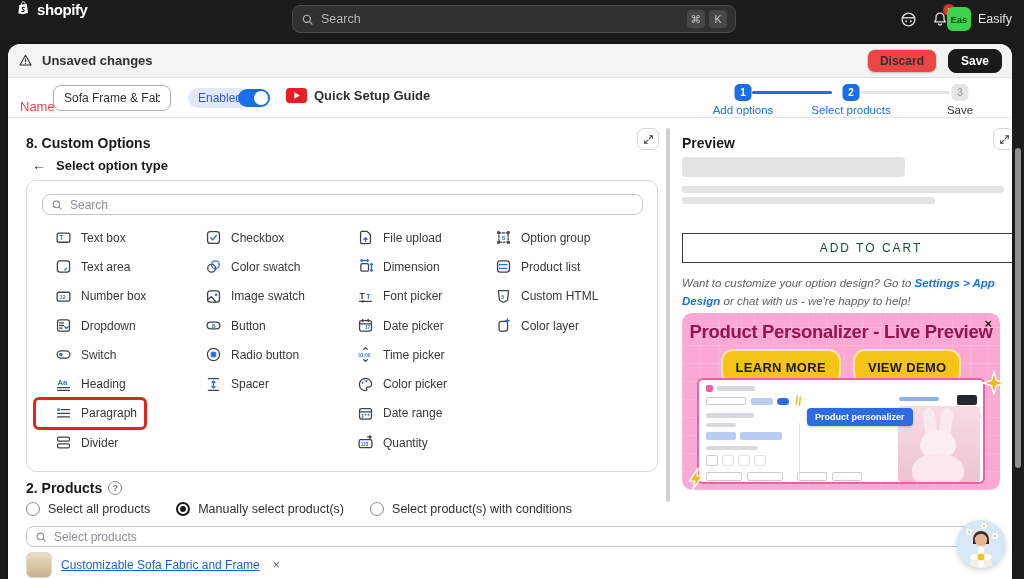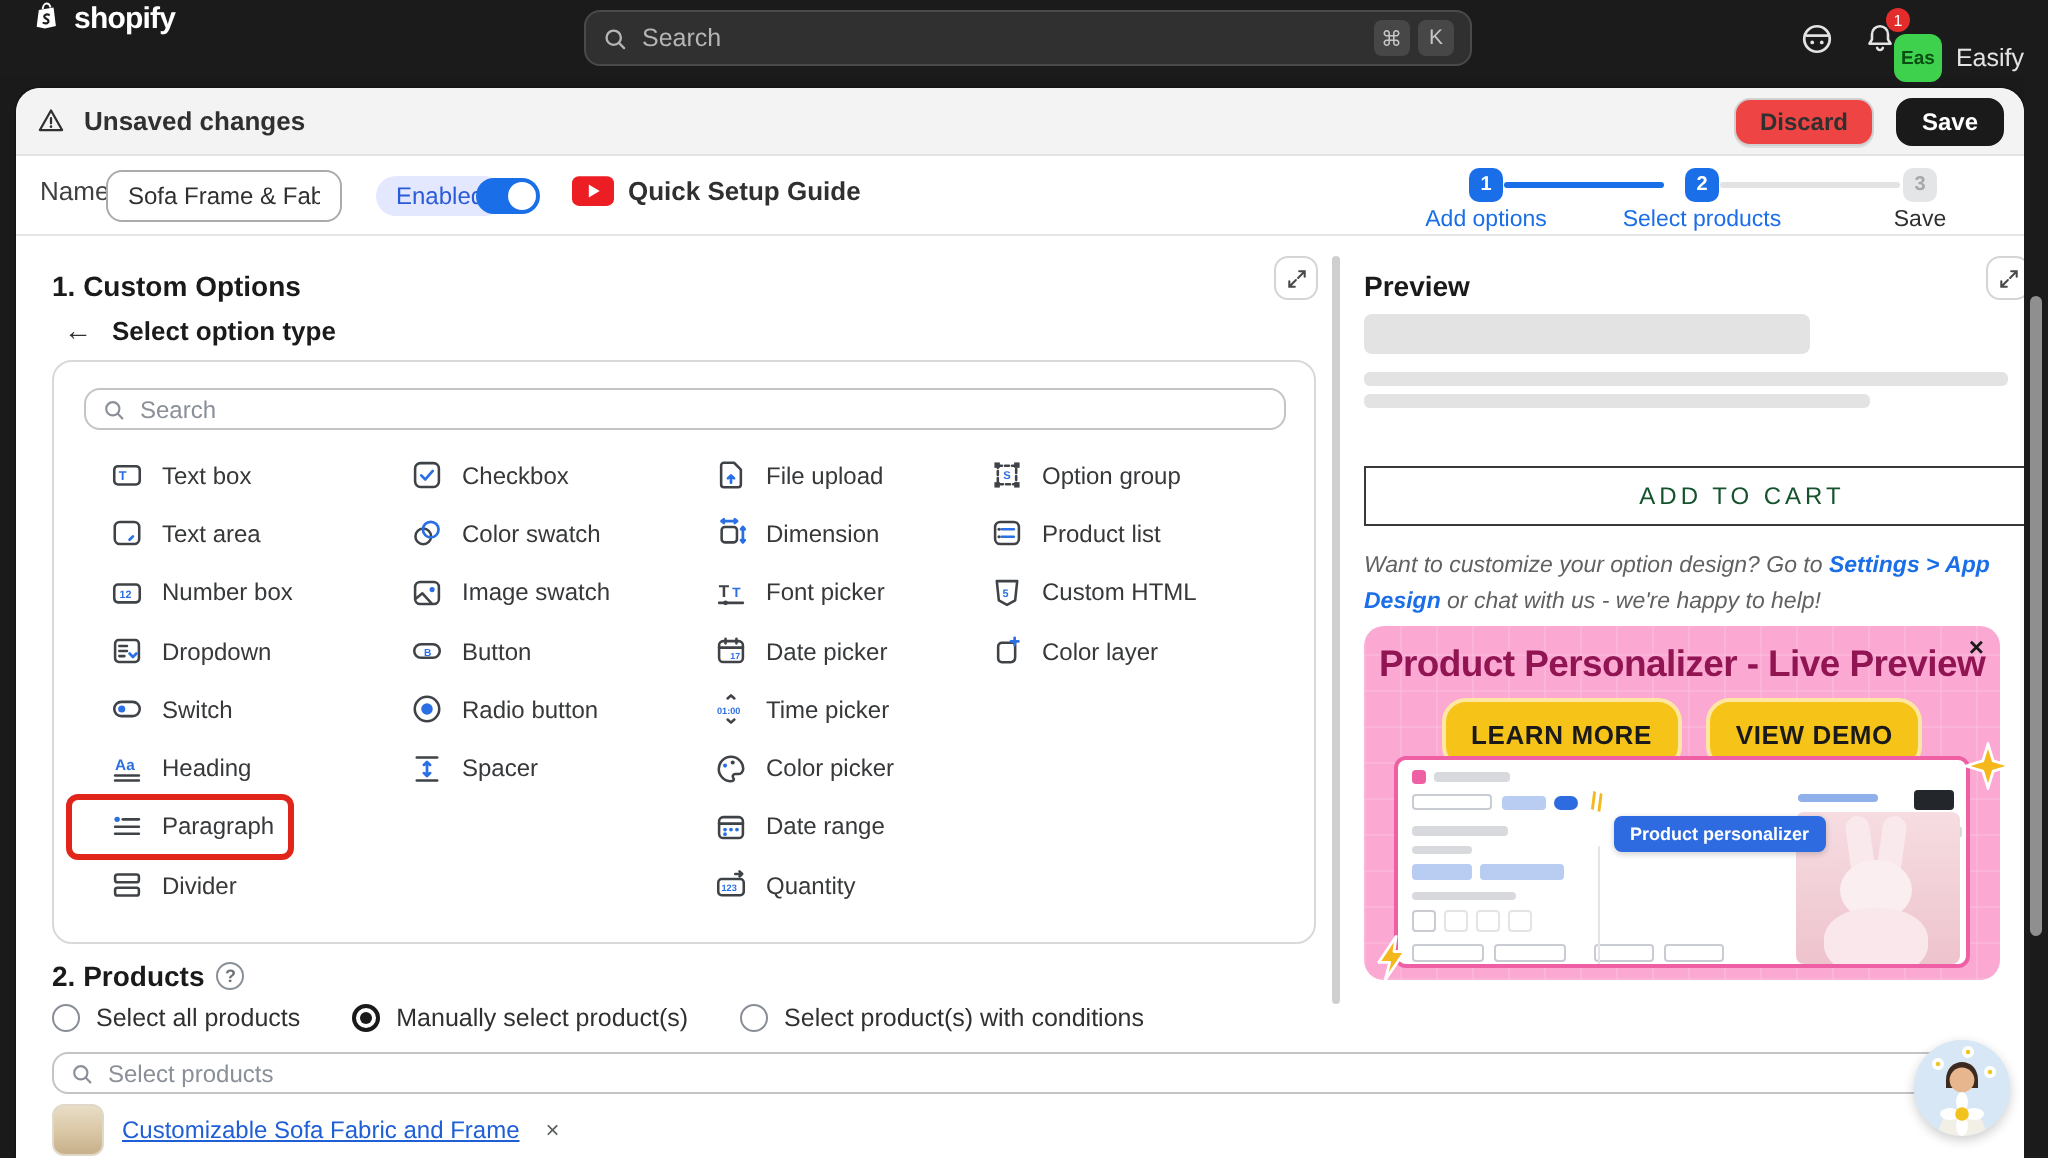--- a/index.html
+++ b/index.html
@@ -11,38 +11,38 @@
   .brand{position:absolute;left:14px;top:0;display:flex;align-items:center;gap:5px;color:#fff;}
   .brand b{font-size:15px;letter-spacing:-.4px;}
   #gsearch{position:absolute;left:292px;top:5px;width:444px;height:28px;background:#303030;
     border:1px solid #4a4a4a;border-radius:8px;display:flex;align-items:center;padding:0 8px;gap:7px;color:#b5b5b5;font-size:12.5px;}
   #gsearch .keys{margin-left:auto;display:flex;gap:4px;}
   .key{min-width:18px;height:18px;border-radius:4px;background:#474747;color:#c6c6c6;font-size:10.5px;
     display:flex;align-items:center;justify-content:center;padding:0 4px;}
   .tbicon{position:absolute;top:7px;width:24px;height:24px;display:flex;align-items:center;justify-content:center;border-radius:6px;}
   .badge-red{position:absolute;right:-3px;top:-3px;min-width:12px;height:12px;border-radius:7px;background:#e32c2c;
     color:#fff;font-size:8px;display:flex;align-items:center;justify-content:center;padding:0 2px;}
-  #avatarpill{position:absolute;right:10px;top:15px;height:28px;display:flex;align-items:center;gap:7px;border-radius:8px;padding:2px;}
+  #avatarpill{position:absolute;right:10px;top:5px;height:28px;display:flex;align-items:center;gap:7px;border-radius:8px;padding:2px;}
   #avatarsq{width:24px;height:24px;border-radius:6px;background:#3ed14e;color:#0a4d12;font-weight:700;
     font-size:9.5px;display:flex;align-items:center;justify-content:center;}
   #storename{color:#e3e3e3;font-size:12.5px;}
   
   #card{position:absolute;left:8px;top:44px;width:1004px;height:535px;background:#fff;
     border-radius:12px 12px 0 0;overflow:hidden;box-shadow:0 0 0 1px #00000022;}
   #savebar{position:absolute;left:0;top:0;width:1004px;height:34px;background:#f3f3f3;
     border-bottom:1px solid #e3e3e3;border-radius:12px 12px 0 0;display:flex;align-items:center;padding:0 10px;gap:9px;}
   #savebar .msg{font-size:13px;font-weight:700;color:#303030;}
   #savebar .spacer{flex:1;}
   .btn{height:24px;border-radius:8px;font-size:12px;font-weight:600;display:flex;align-items:center;
     justify-content:center;padding:0 12px;cursor:pointer;}
   #discard{background:#ef4444;border:1px solid #d0d0d0;color:#303030;box-shadow:0 1px 0 #00000014;}
   #savebtn{background:#1a1a1a;color:#fff;border:1px solid #1a1a1a;margin-left:2px;}
   
   #setrow{position:absolute;left:0;top:34px;width:1004px;height:40px;border-bottom:1px solid #e5e5e5;background:#fff;}
-  #setrow .lbl{position:absolute;left:12px;top:10px;font-size:13px;color:#404040;}
+  #setrow .lbl{position:absolute;left:12px;top:21px;font-size:13px;color:#ef4444;}
   #nameinput{position:absolute;left:45px;top:7px;width:118px;height:26px;border:1px solid #ababab;
     border-radius:8px;font-size:12px;color:#303030;padding:0 10px;font-family:inherit;}
   #enbadge{position:absolute;left:180px;top:10px;height:20px;padding:0 10px;border-radius:10px;
     background:#e3e8ff;color:#2a5bd8;font-size:12px;display:flex;align-items:center;}
   #toggle{position:absolute;left:230px;top:11px;width:32px;height:18px;border-radius:9px;background:#1a6ee8;cursor:pointer;}
   #toggle .knob{position:absolute;right:2px;top:2px;width:14px;height:14px;border-radius:7px;background:#fff;}
   #ytrow{position:absolute;left:278px;top:10px;display:flex;align-items:center;gap:7px;cursor:pointer;}
   #ytrow span{font-size:13px;font-weight:600;color:#303030;}
   
   #stepper{position:absolute;left:660px;top:6px;width:340px;height:34px;}
@@ -203,21 +203,21 @@
         <div class="stepline" style="left: 192px; width: 90px; background: rgb(227, 227, 227);"></div>
         <div class="stepbadge" style="left: 75px; background: rgb(26, 110, 232); color: rgb(255, 255, 255);">1</div>
         <div class="steplabel" style="left: 75px; color: rgb(26, 110, 232);">Add options</div>
         <div class="stepbadge" style="left: 183px; background: rgb(26, 110, 232); color: rgb(255, 255, 255);">2</div>
         <div class="steplabel" style="left: 183px; color: rgb(26, 110, 232);">Select products</div>
         <div class="stepbadge" style="left: 292px; background: rgb(228, 229, 231); color: rgb(165, 168, 171);">3</div>
         <div class="steplabel" style="left: 292px; color: rgb(48, 48, 48);">Save</div>
       </div>
   </div>
 
-  <div class="h1" id="co-title">1. Custom Options</div>
+  <div class="h1" id="co-title">8. Custom Options</div>
   <div class="expandbtn" id="co-expand">
     <svg width="11" height="11" viewBox="0 0 20 20">
       <path d="M12 3h5v5M17 3l-6 6M8 17H3v-5M3 17l6-6" stroke="#4a4a4a" stroke-width="1.9" fill="none" stroke-linecap="round"></path>
     </svg>
   </div>
   <div id="backrow">
     <span class="arrow">←</span>
     <span class="sub">Select option type</span>
   </div>
 

